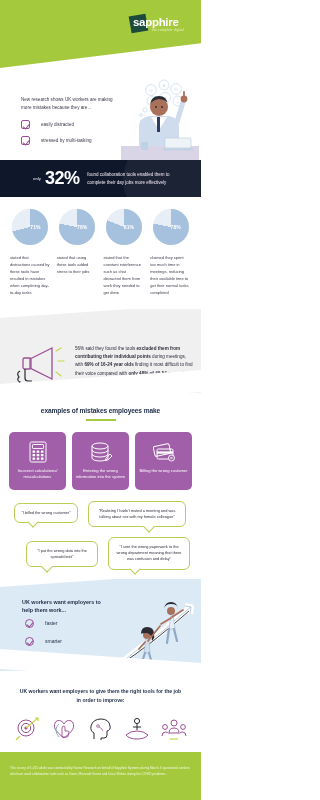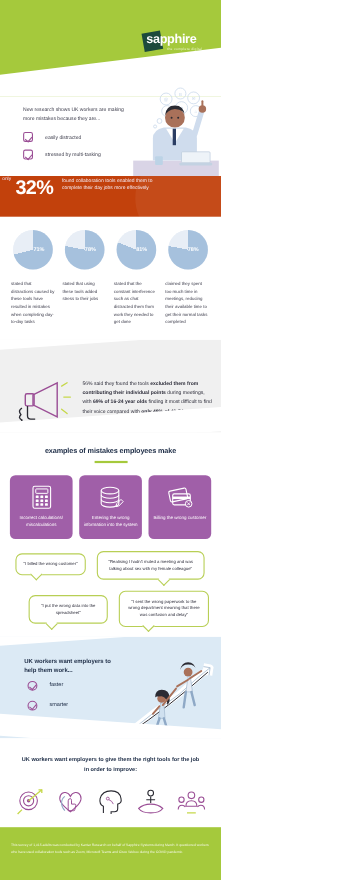--- a/index.html
+++ b/index.html
@@ -32,21 +32,21 @@
     left: 13px; top: 15px;
     width: 120px;
     color: #ffffff;
     font-size: 10.5px;
     font-weight: bold;
     line-height: 1.42;
     letter-spacing: -0.1px;
   }
   .logo {
     position: absolute;
-    right: 9px; top: 27px;
+    right: 9px; top: 13px;
     width: 62px; height: 26px;
   }
   .logo-sq {
     position: absolute;
     left: 0; top: 2px;
     width: 17px; height: 17px;
     background: #1c4a3c;
     transform: rotate(-10deg);
   }
   .logo-word {
@@ -108,24 +108,24 @@
   .hero-illus {
     position: absolute;
     right: 2px; top: -14px;
     width: 78px; height: 86px;
   }
 
   
   .stat-band {
     position: relative;
     height: 37px;
-    background: #c2410c;
+    background: #0f172a;
     display: flex;
-    align-items: flex-start;
-    padding-left: 2px;
+    align-items: center;
+    padding-left: 33px;
     overflow: hidden;
   }
   .stat-band::after {
     content:"";
     position:absolute; right:-10px; top:-24px;
     width: 88px; height: 88px;
     border-radius: 50%;
     background: rgba(255,255,255,0.055);
   }
   .stat-only { font-size: 4.4px; color: #f0e2f2; margin-right: 4px; }

